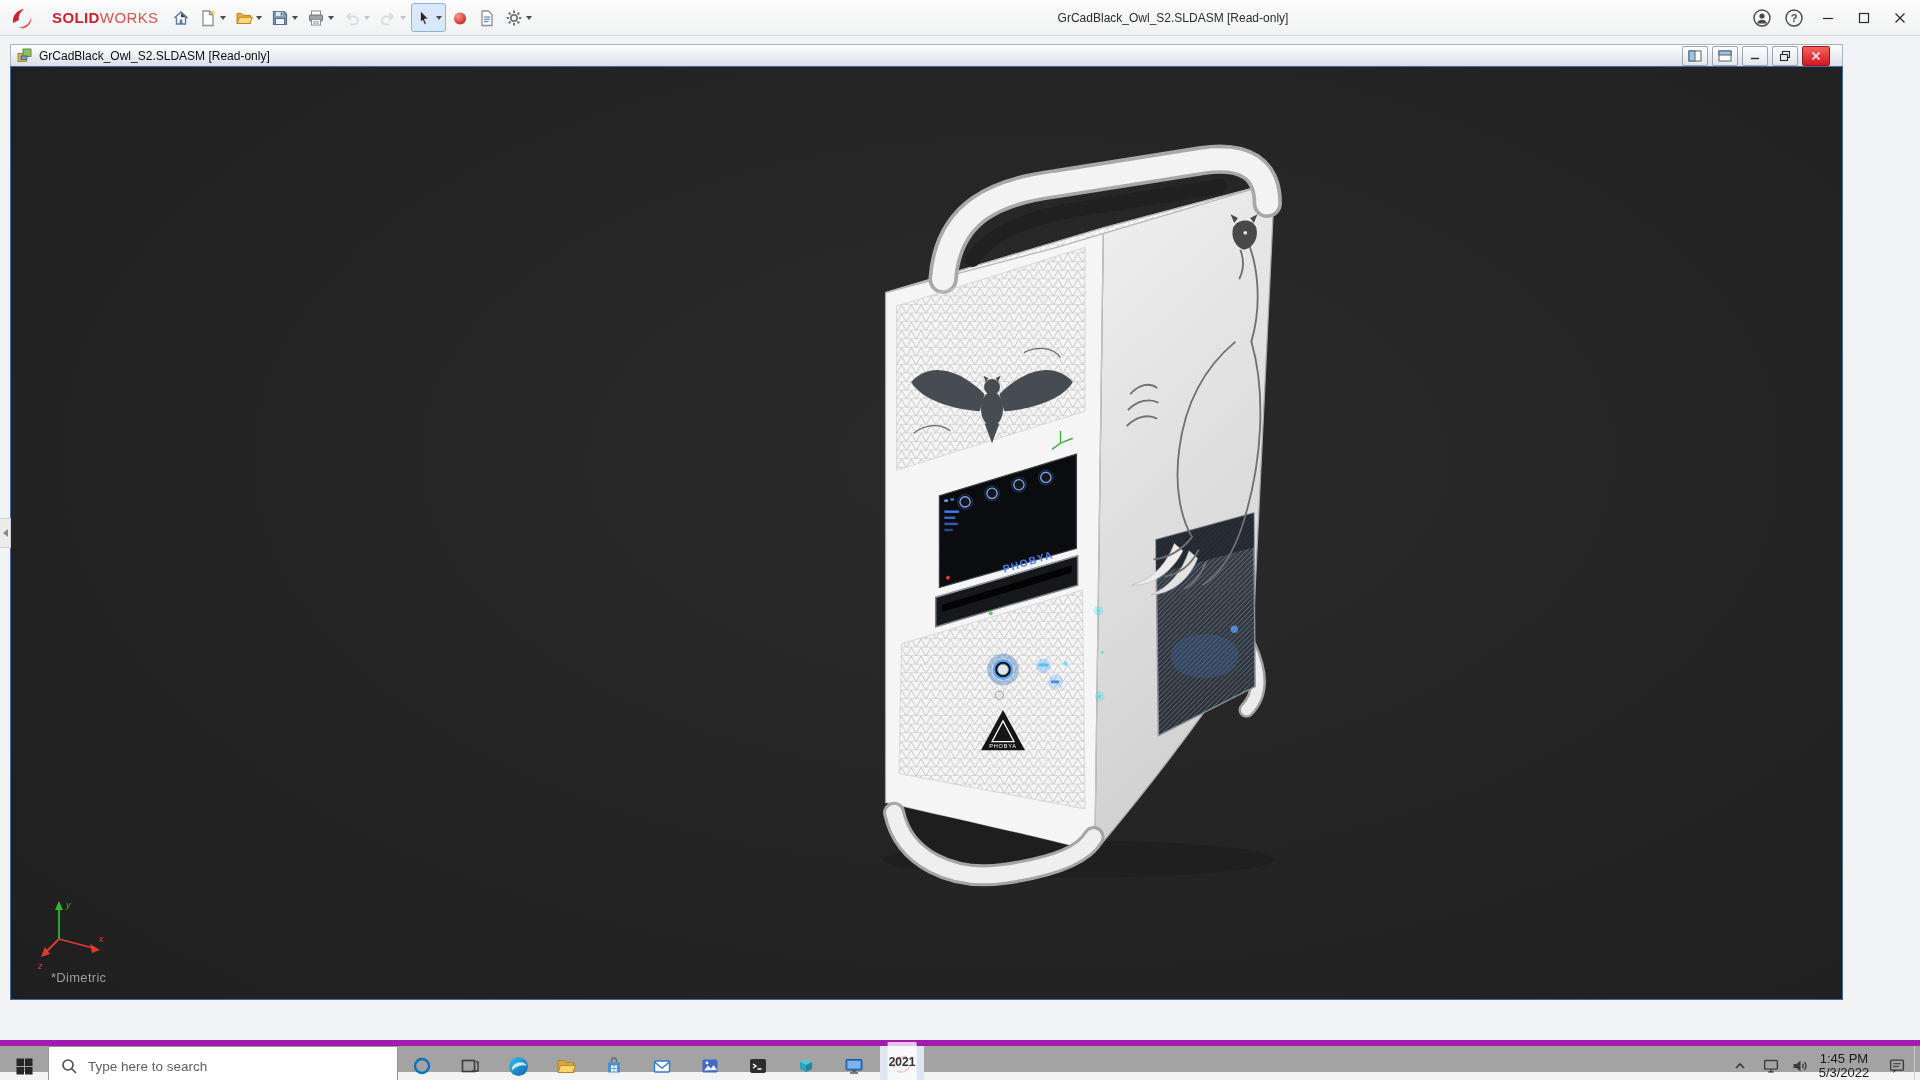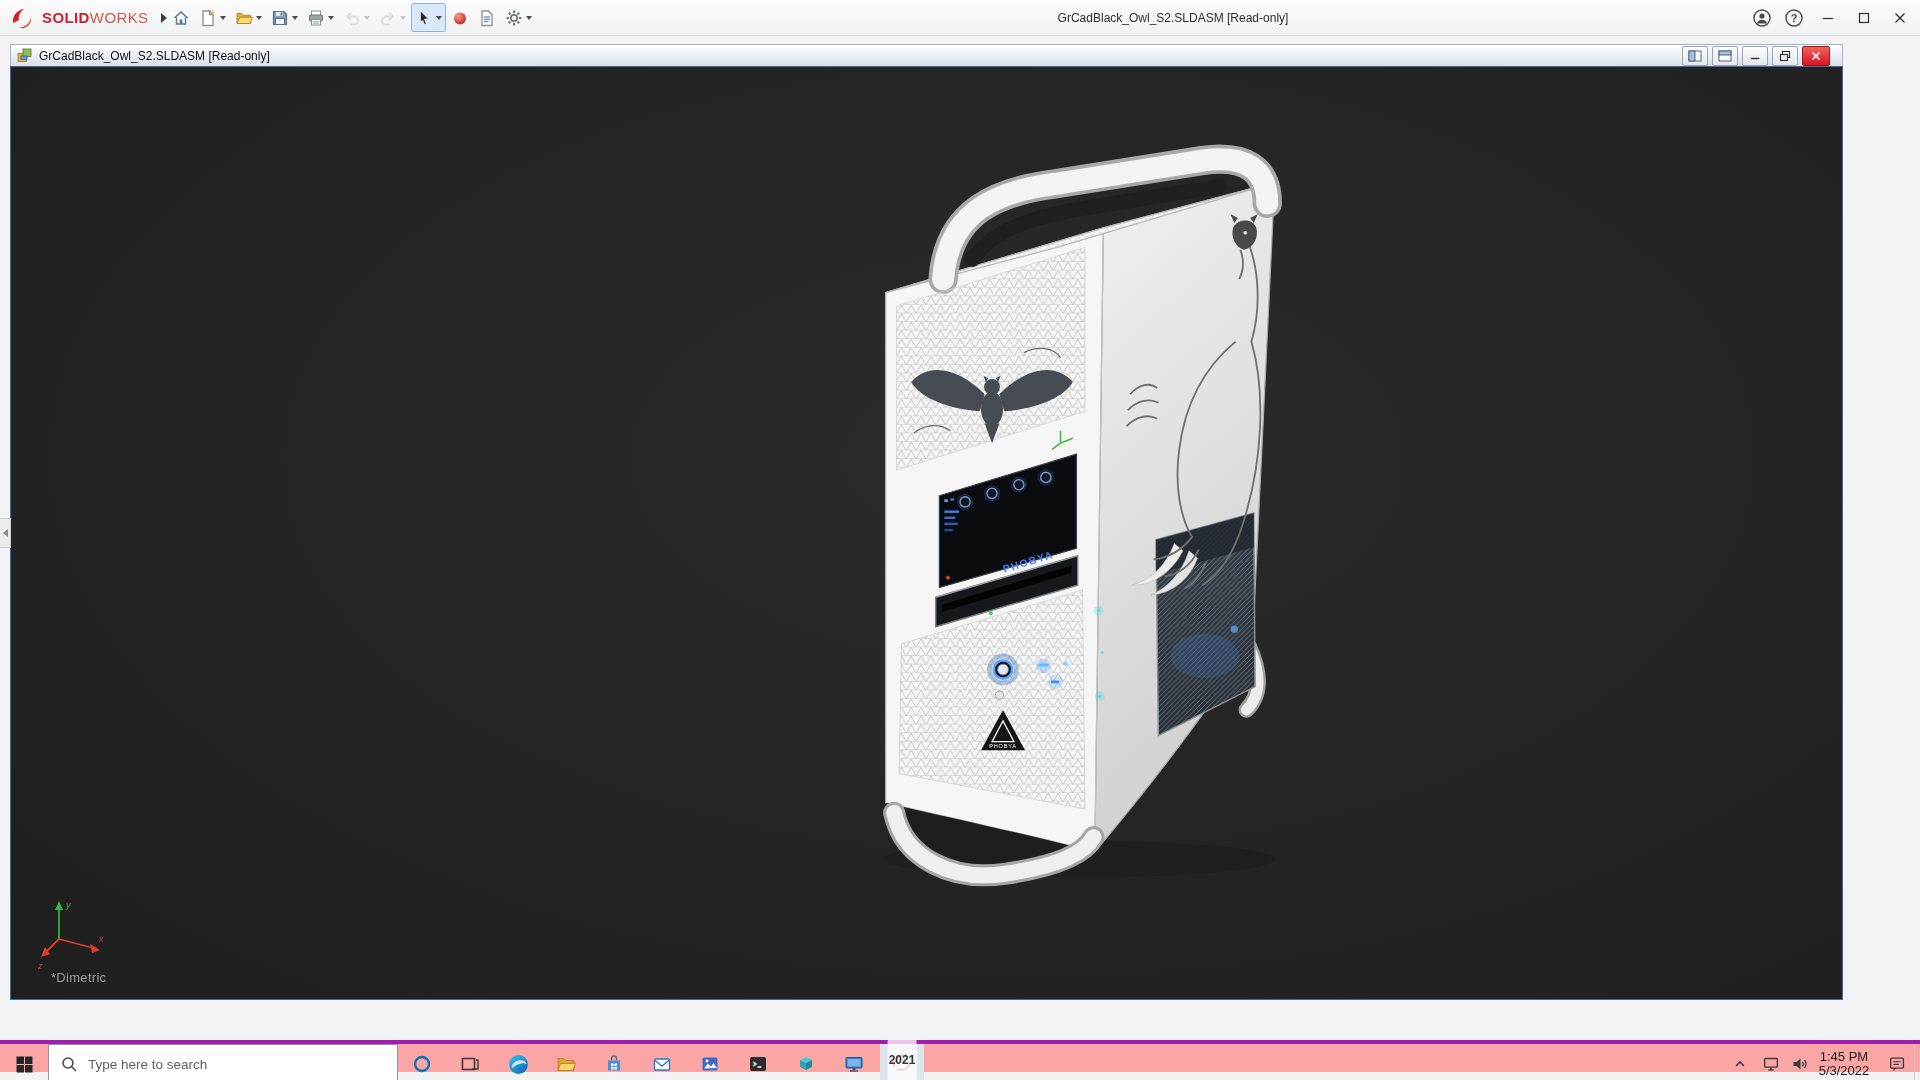--- a/index.html
+++ b/index.html
@@ -2,21 +2,21 @@
 <html><head>
 <meta charset="utf-8">
 <style>
   html,body{margin:0;padding:0;background:#8f8f8f;}
   #screen{position:relative;width:1920px;height:1080px;background:#f2f3f5;overflow:hidden;
           font-family:"Liberation Sans",sans-serif;-webkit-font-smoothing:antialiased;}
 
   
   #appbar{position:absolute;left:0;top:0;width:1920px;height:35px;
           background:linear-gradient(#fcfcfc,#f0f1f2);border-bottom:1px solid #d7d9db;}
-  #brand{position:absolute;left:10px;top:5px;height:25px;display:flex;align-items:center;gap:6px;}
+  #brand{position:absolute;left:10px;top:5px;height:25px;display:flex;align-items:center;gap:16px;}
   #brand .word{font-size:15px;letter-spacing:.4px;color:#cf2030;}
   #brand .word b{font-weight:bold;}
   #brand .word span{font-weight:300;color:#d9534f;}
   .expander{width:0;height:0;border-top:5px solid transparent;border-bottom:5px solid transparent;
             border-left:6px solid #3c3c3c;margin-left:6px;}
   #maintoolbar{position:absolute;left:168px;top:3px;height:29px;display:flex;align-items:center;gap:1px;}
   .tbtn{display:flex;align-items:center;height:27px;padding:0 3px;border-radius:3px;border:1px solid transparent;}
   .tbtn.active{background:#d9e9fb;border-color:#86b3e3;}
   .tbtn.disabled svg{opacity:.55;}
   .dd{width:0;height:0;border-left:3.5px solid transparent;border-right:3.5px solid transparent;
@@ -46,22 +46,22 @@
   #model-svg{position:absolute;left:866px;top:38px;width:416px;height:784px;}
   #triad-svg{position:absolute;left:26px;top:828px;width:80px;height:80px;}
 
   
   #panel-tab{position:absolute;left:0px;top:518px;width:10px;height:28px;background:#ececec;
              border:1px solid #cfcfcf;border-left:none;display:flex;align-items:center;justify-content:center;}
   #panel-tab .tri{width:0;height:0;border-top:4px solid transparent;border-bottom:4px solid transparent;
                   border-right:5px solid #8a8a8a;}
 
   
-  #taskbar{position:absolute;left:0;top:1040px;width:1920px;height:32px;background:#fca5a5;
-           border-top:4px solid #a21caf;box-sizing:border-box;}
+  #taskbar{position:absolute;left:0;top:1040px;width:1920px;height:32px;background:#a3a3a3;
+           border-top:6px solid #a21caf;box-sizing:border-box;}
   .tb-cell{position:absolute;top:0;height:40px;display:flex;align-items:center;justify-content:center;}
   #searchbox{position:absolute;left:48px;top:0;width:350px;height:40px;background:#ffffff;
              border:1px solid #90949a;box-sizing:border-box;display:flex;align-items:center;}
   #searchbox input{border:none;outline:none;flex:1;font-size:13.5px;color:#333;background:transparent;
                    font-family:"Liberation Sans",sans-serif;margin-left:8px;}
   #searchbox input::placeholder{color:#5c5f62;opacity:1;}
   .tb-app-active{background:#dde6ee;border-bottom:3px solid #1979ca;box-sizing:border-box;}
   #tray-clock{position:absolute;left:1812px;top:0;width:64px;height:40px;display:flex;flex-direction:column;
               align-items:center;justify-content:center;font-size:13px;line-height:14px;color:#1c1c1c;}
   #show-desktop{position:absolute;right:0;top:0;width:5px;height:40px;border-left:1px solid #c9cbcd;}

